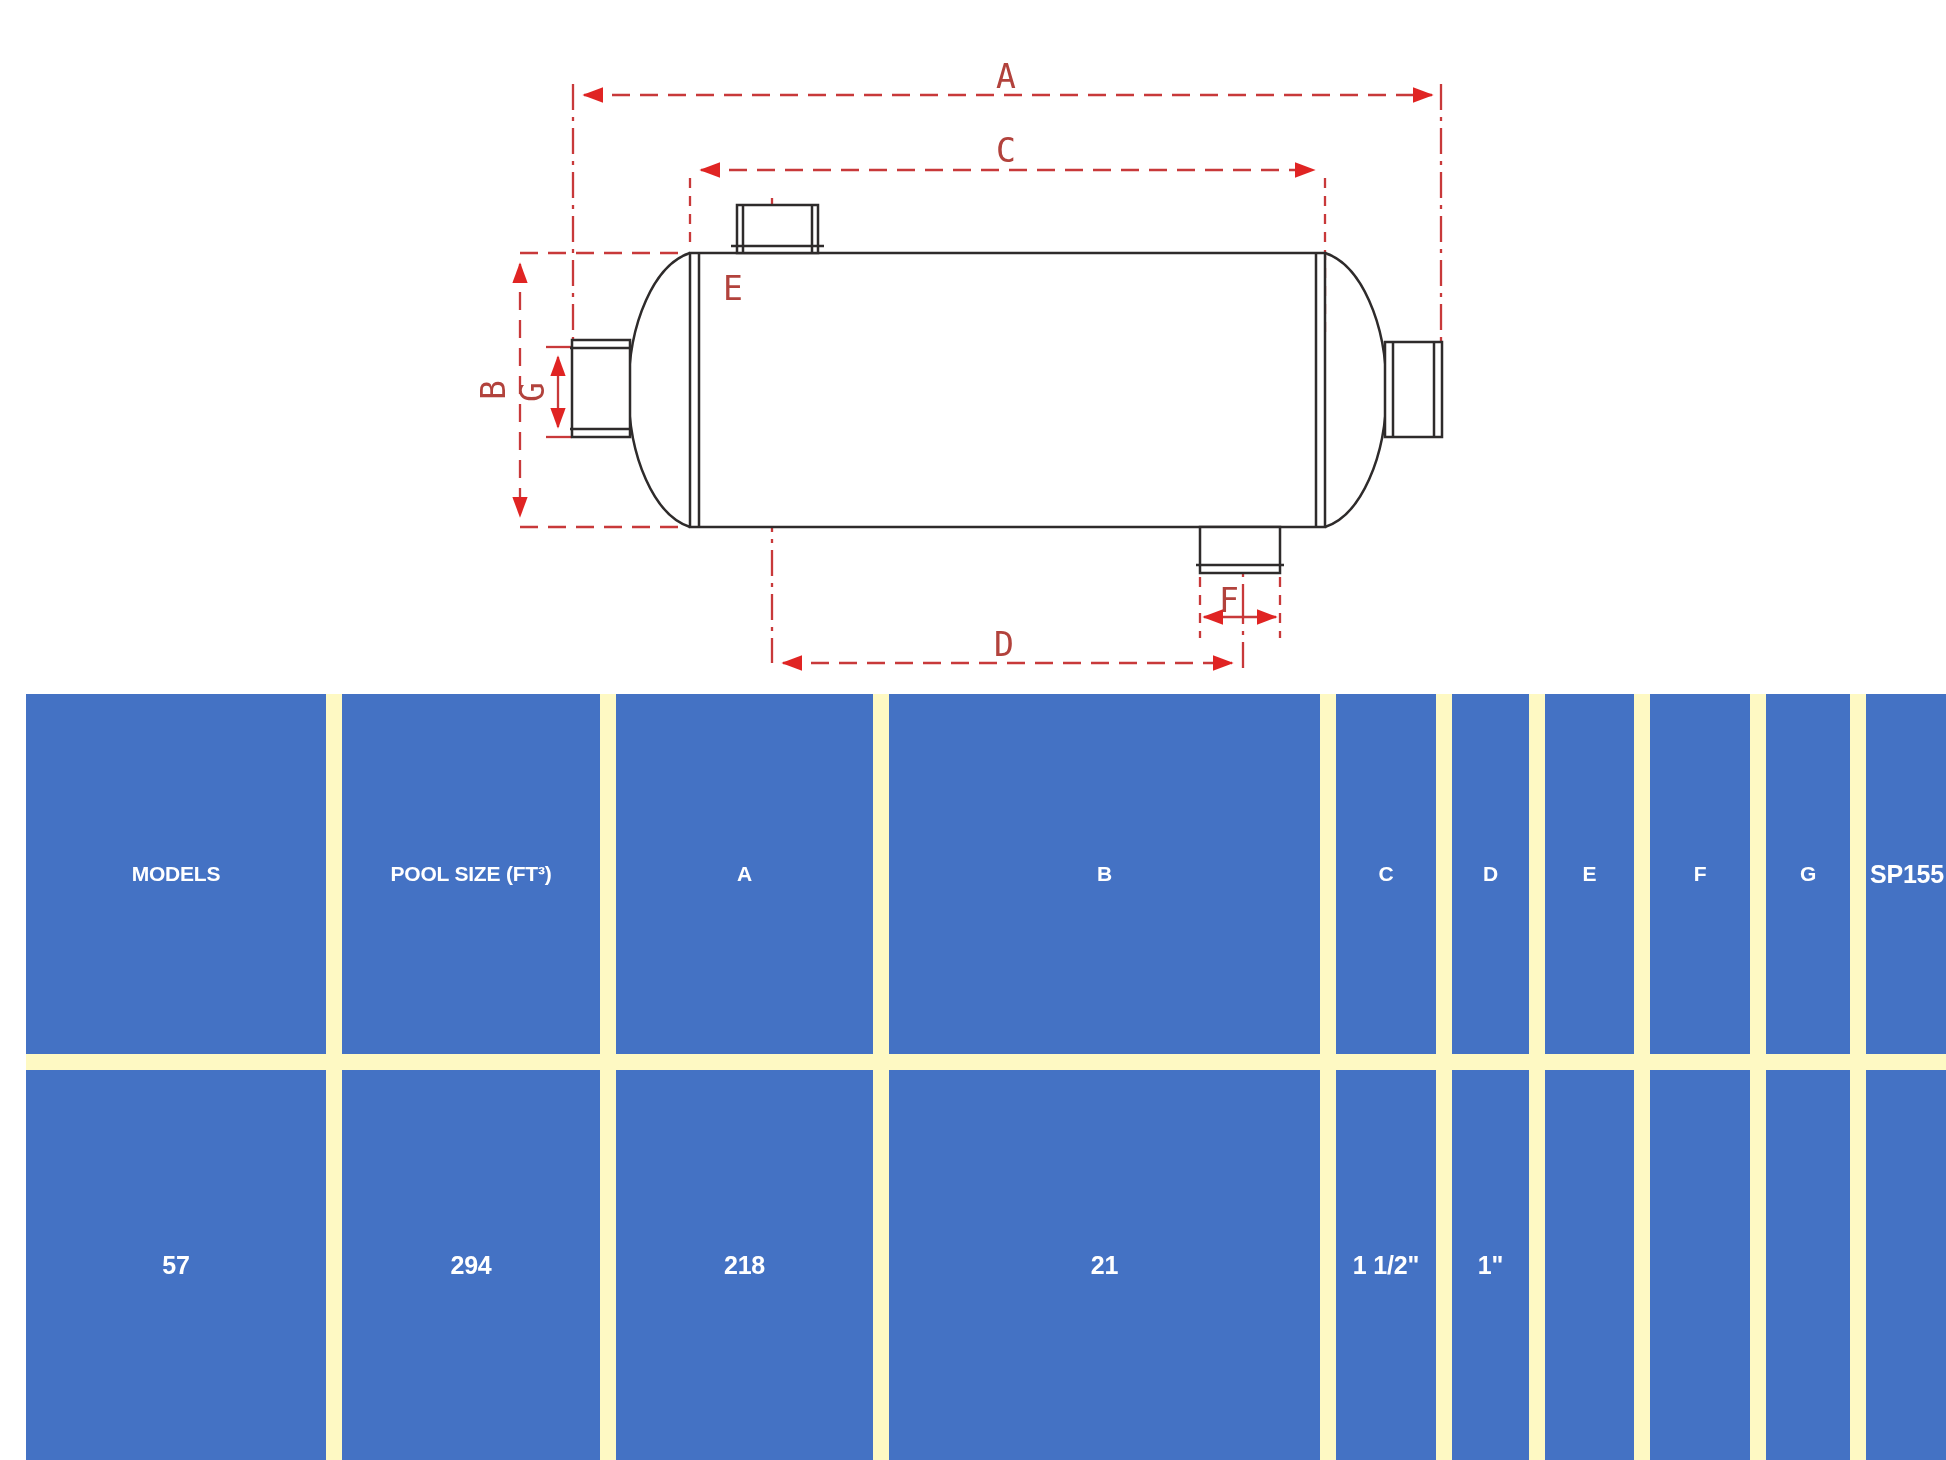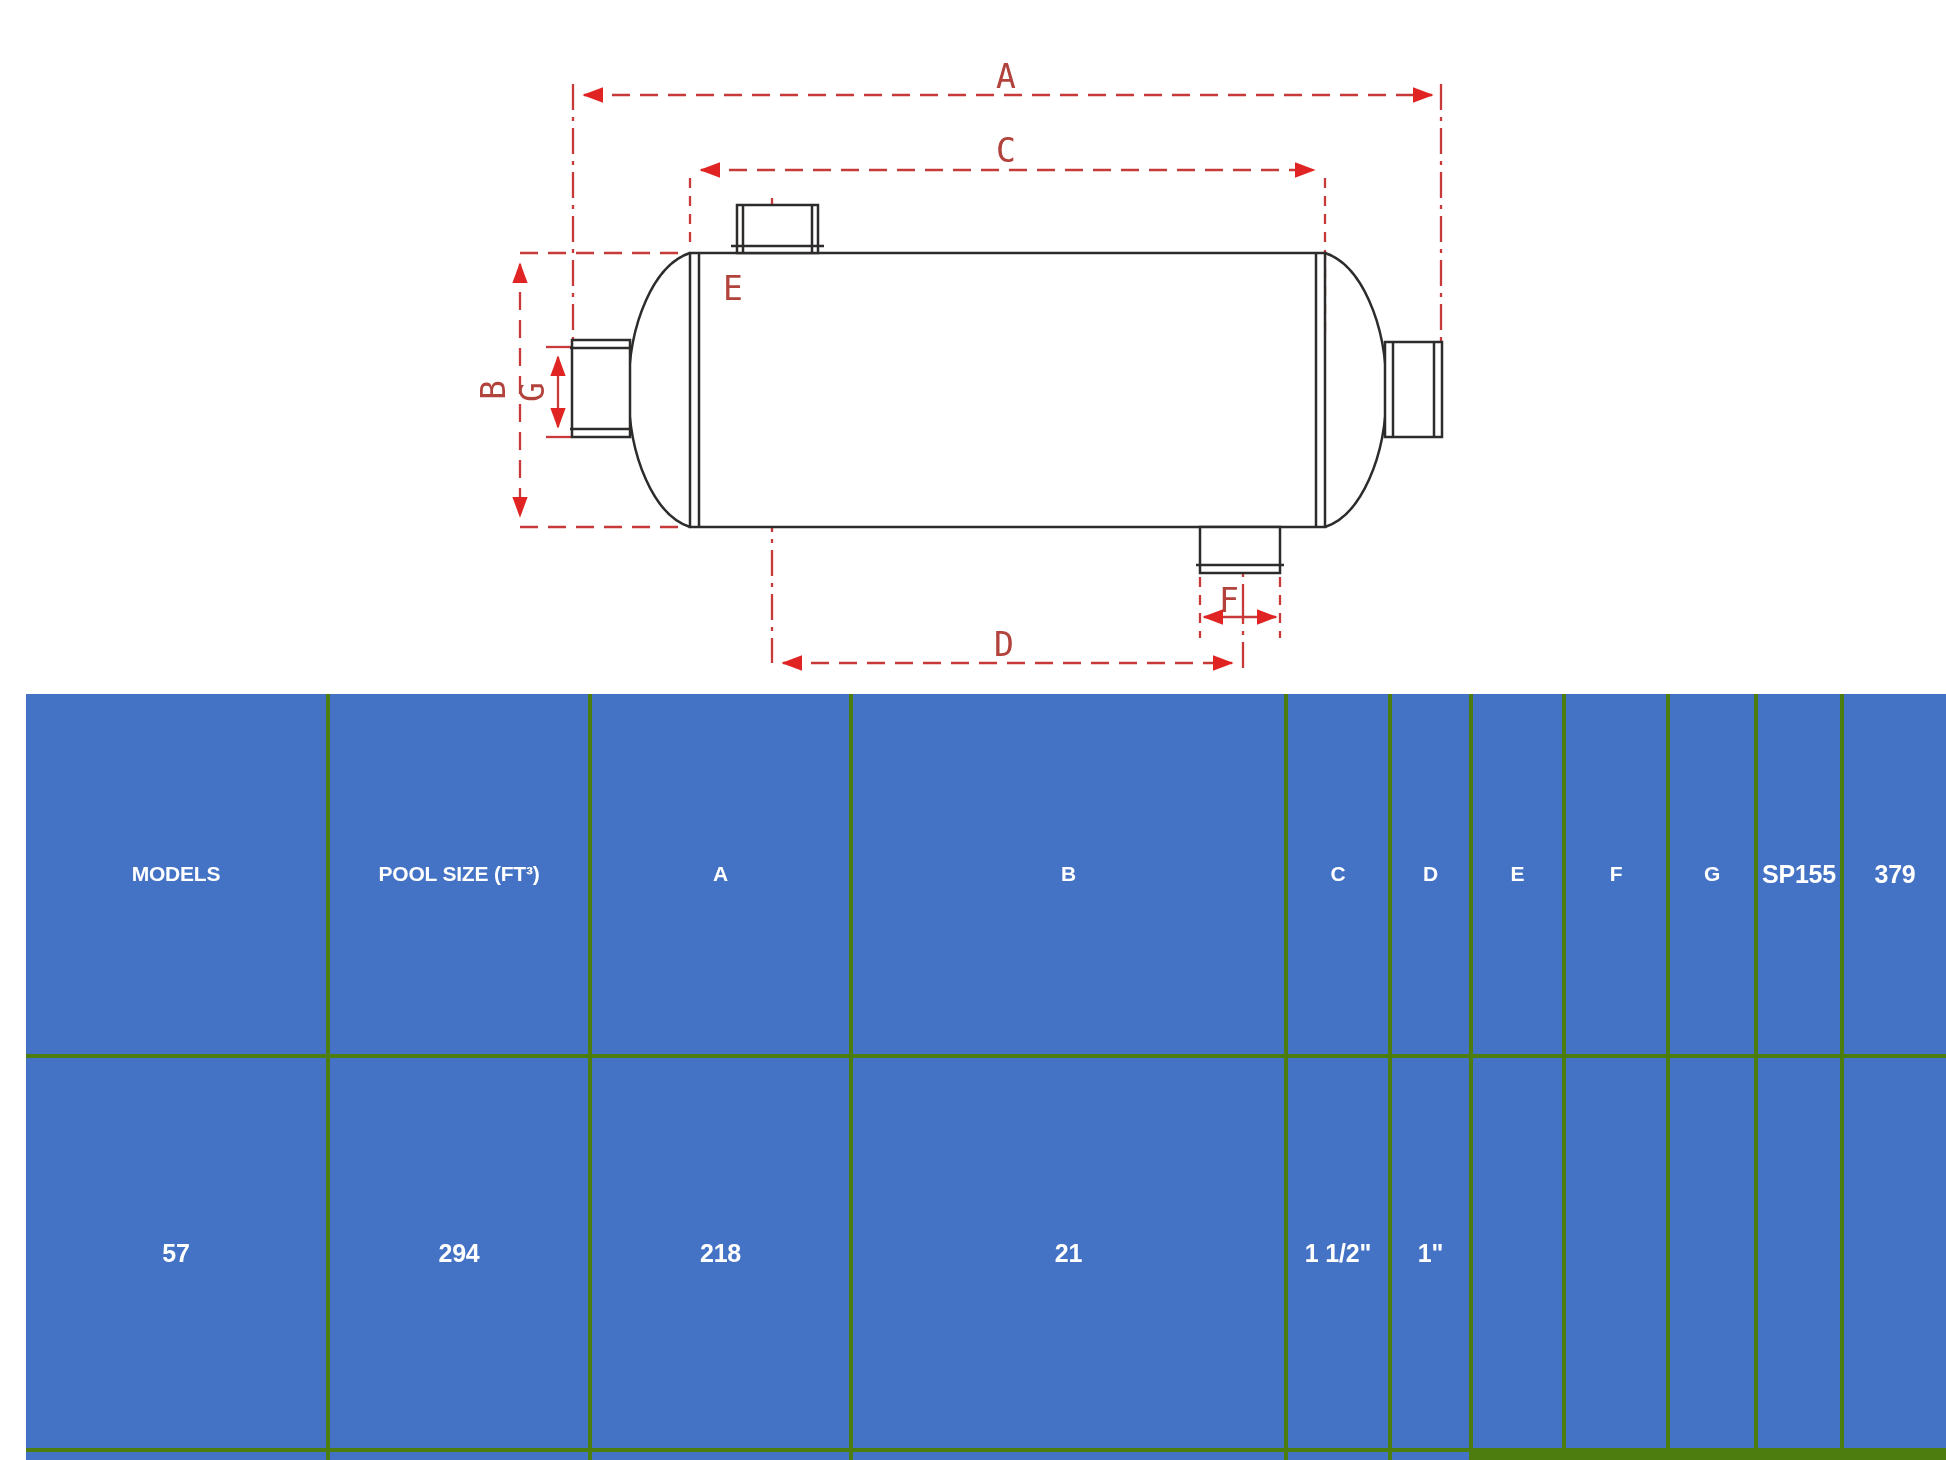--- a/index.html
+++ b/index.html
@@ -15,22 +15,22 @@
     font-family:"DejaVu Sans Mono", monospace;
     font-size:33px;
     fill:#b2423c;
   }
   
   .spec-table{
     position:absolute;left:26px;top:694px;width:1920px;height:766px;
     display:grid;
     grid-template-columns:300px 258px 257px 431px 100px 77px 89px 100px 84px 82px auto;
     grid-template-rows:360px 390px auto;
-    gap:4px;
-    background:#4d7c0f;
+    gap:16px;
+    background:#fef9c3;
   }
   .cell{
     background:#4472c4;
     color:#ffffff;
     display:flex;align-items:center;justify-content:center;
     text-align:center;
     font-weight:bold;
     letter-spacing:-0.2px;
   }
   .cell.head{font-size:21px;}

